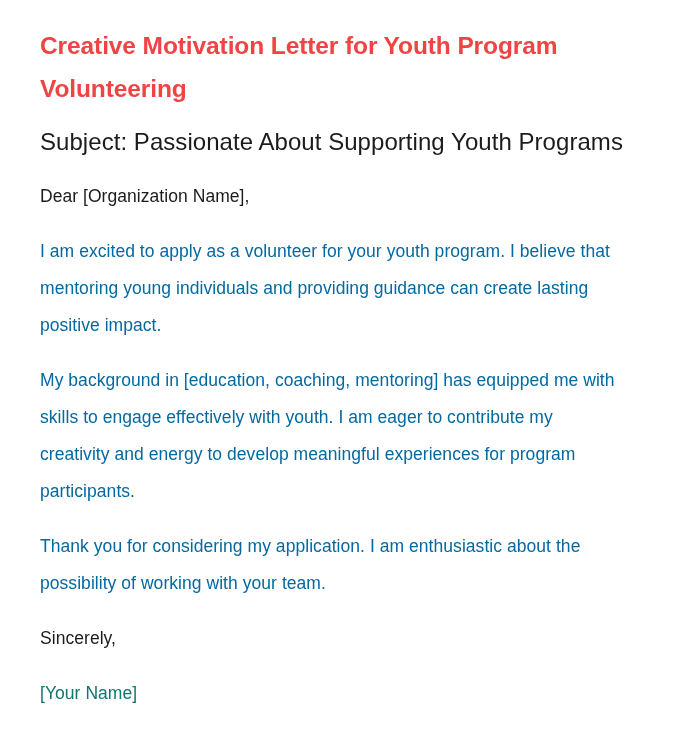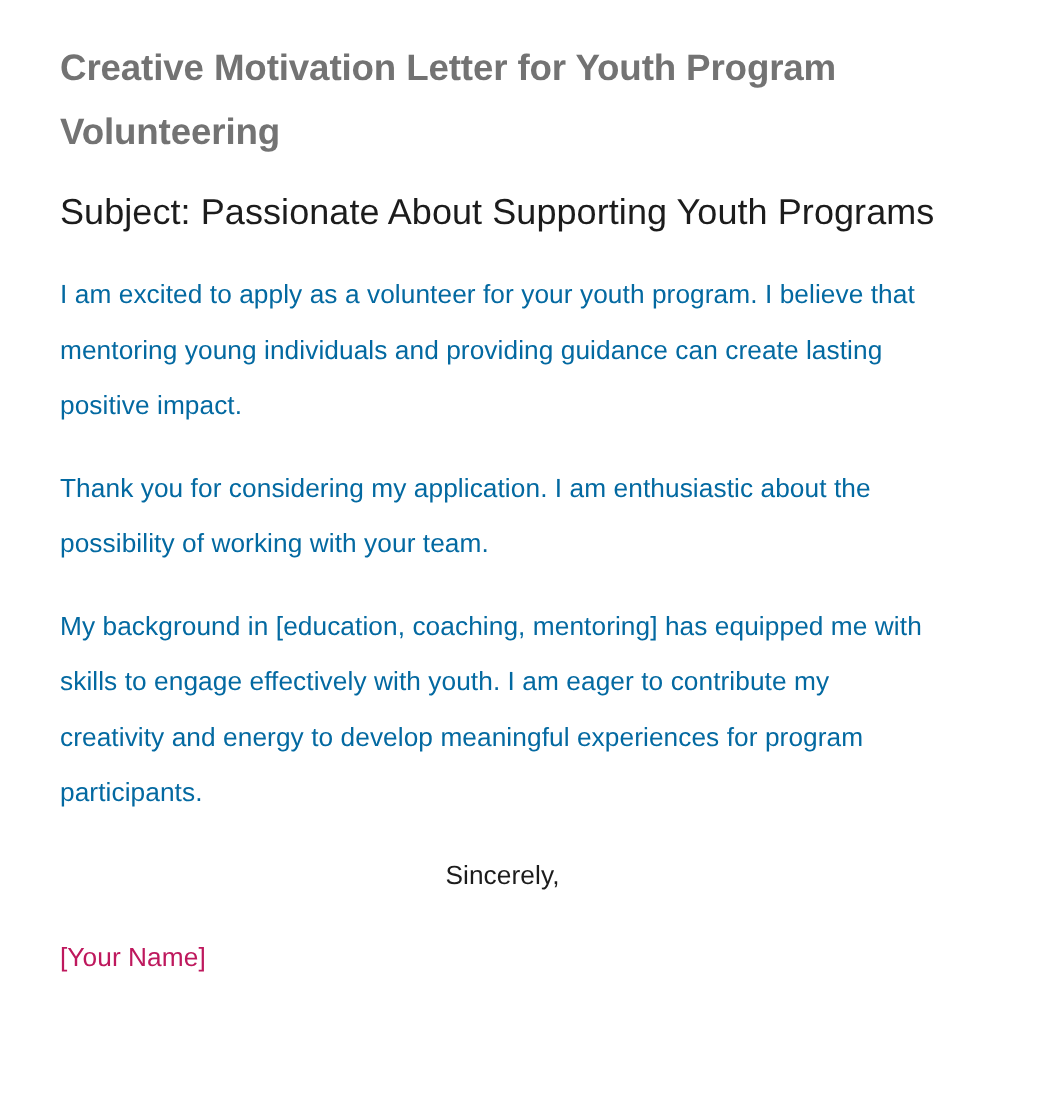--- a/index.html
+++ b/index.html
@@ -28,21 +28,21 @@
     left: 40px;
     top: 24px;
     width: 590px;
   }
 
   .doc-title {
     font-family: "Liberation Sans", "DejaVu Sans", sans-serif;
     font-size: 24.5px;
     font-weight: 700;
     line-height: 43px;
-    color: #737373;
+    color: #ef4444;
     letter-spacing: -0.1px;
     margin: 0 0 0 0;
     max-width: 560px;
   }
 
   .subject-line {
     font-size: 24px;
     font-weight: 400;
     line-height: 37px;
     color: #1c1c1c;
@@ -69,49 +69,49 @@
     max-width: 583px;
   }
 
   .closing {
     font-size: 17.5px;
     font-weight: 400;
     line-height: 37px;
     color: #1c1c1c;
     margin-top: 18px;
     letter-spacing: 0.05px;
-    text-align: center;
   }
 
   .signature-name {
     font-size: 17.5px;
     font-weight: 400;
     line-height: 37px;
-    color: #be185d;
+    color: #0f766e;
     margin-top: 18px;
     letter-spacing: 0.05px;
   }
 </style>
 </head>
 <body>
 
 <div class="page">
 
   <article class="letter">
 
     <h1 class="doc-title">Creative Motivation Letter for Youth Program Volunteering</h1>
 
     <p class="subject-line">Subject: Passionate About Supporting Youth Programs</p>
 
+    <p class="salutation">Dear [Organization Name],</p>
 
     <p class="body-para">I am excited to apply as a volunteer for your youth program. I believe that mentoring young individuals and providing guidance can create lasting positive impact.</p>
 
+    <p class="body-para">My background in [education, coaching, mentoring] has equipped me with skills to engage effectively with youth. I am eager to contribute my creativity and energy to develop meaningful experiences for program participants.</p>
+
     <p class="body-para">Thank you for considering my application. I am enthusiastic about the possibility of working with your team.</p>
-
-    <p class="body-para">My background in [education, coaching, mentoring] has equipped me with skills to engage effectively with youth. I am eager to contribute my creativity and energy to develop meaningful experiences for program participants.</p>
 
     <p class="closing">Sincerely,</p>
 
     <p class="signature-name">[Your Name]</p>
 
   </article>
 
 </div>
 
 </body></html>

